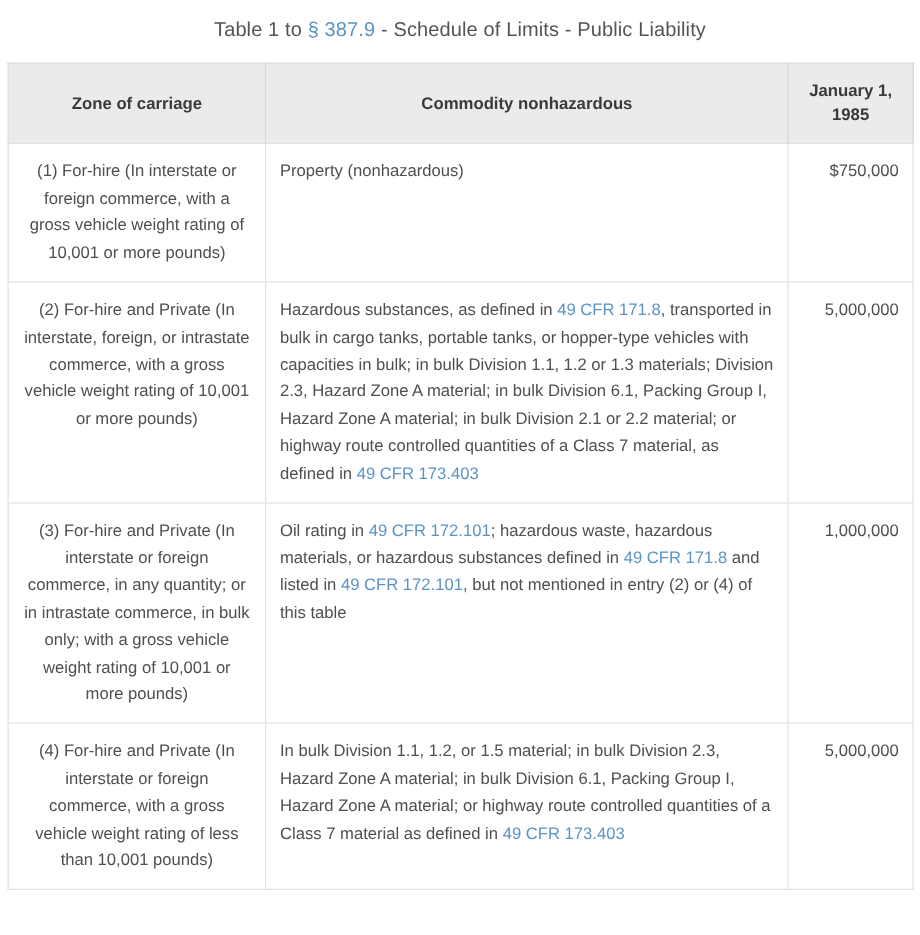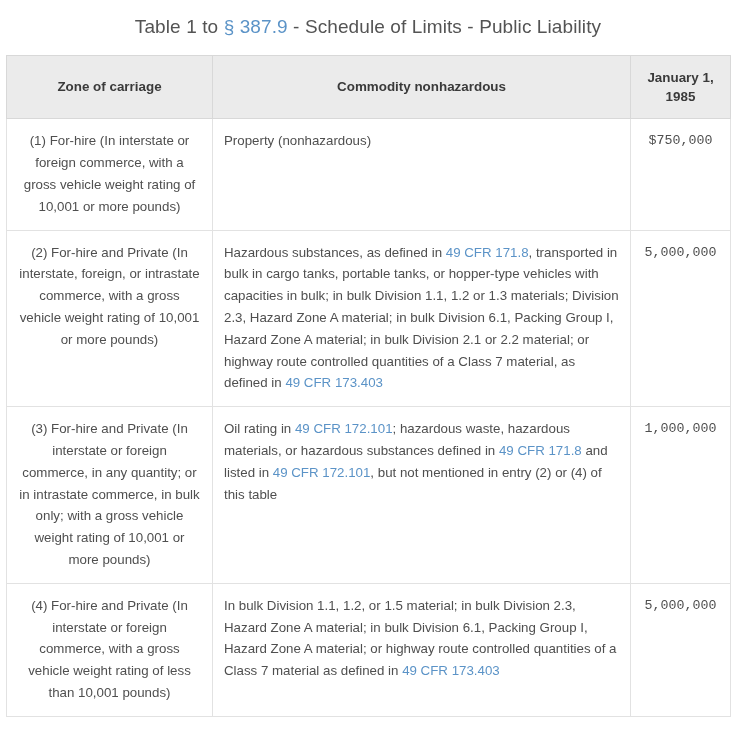--- a/index.html
+++ b/index.html
@@ -17,21 +17,21 @@
     -webkit-font-smoothing: antialiased;
   }
   .page {
     width: 736px;
     height: 748px;
     position: relative;
     background: #fff;
   }
   .table-title {
     text-align: center;
-    font-size: 19px;
+    font-size: 16px;
     color: #545454;
     padding: 13px 10px 0 10px;
     line-height: 1.5;
     font-weight: 400;
     letter-spacing: 0.1px;
   }
   a.cfr-link, a.sec-link {
     color: #5b93c7;
     text-decoration: none;
     cursor: pointer;
@@ -68,23 +68,22 @@
     border-bottom: 1px solid #e2e2e2;
     border-top: none;
     padding: 11px 11px 12px 11px;
     vertical-align: top;
     line-height: 1.64;
     color: #4f4f4f;
     background: #fff;
   }
   table.limits tbody tr td.col-type { border-left: 1px solid #e2e2e2; text-align: center; }
   table.limits tbody td.col-amount {
-    text-align: center;
+    text-align: right;
     white-space: nowrap;
-    font-family: Liberation Mono, monospace;
   }
   table.limits tbody tr:first-child td { border-top: none; }
 </style>
 </head>
 <body>
 
 <div class="page">
 
   <div class="table-title">
     <span>Table 1 to </span><a class="sec-link" href="#">§ 387.9</a><span> - Schedule of Limits - Public Liability</span>

